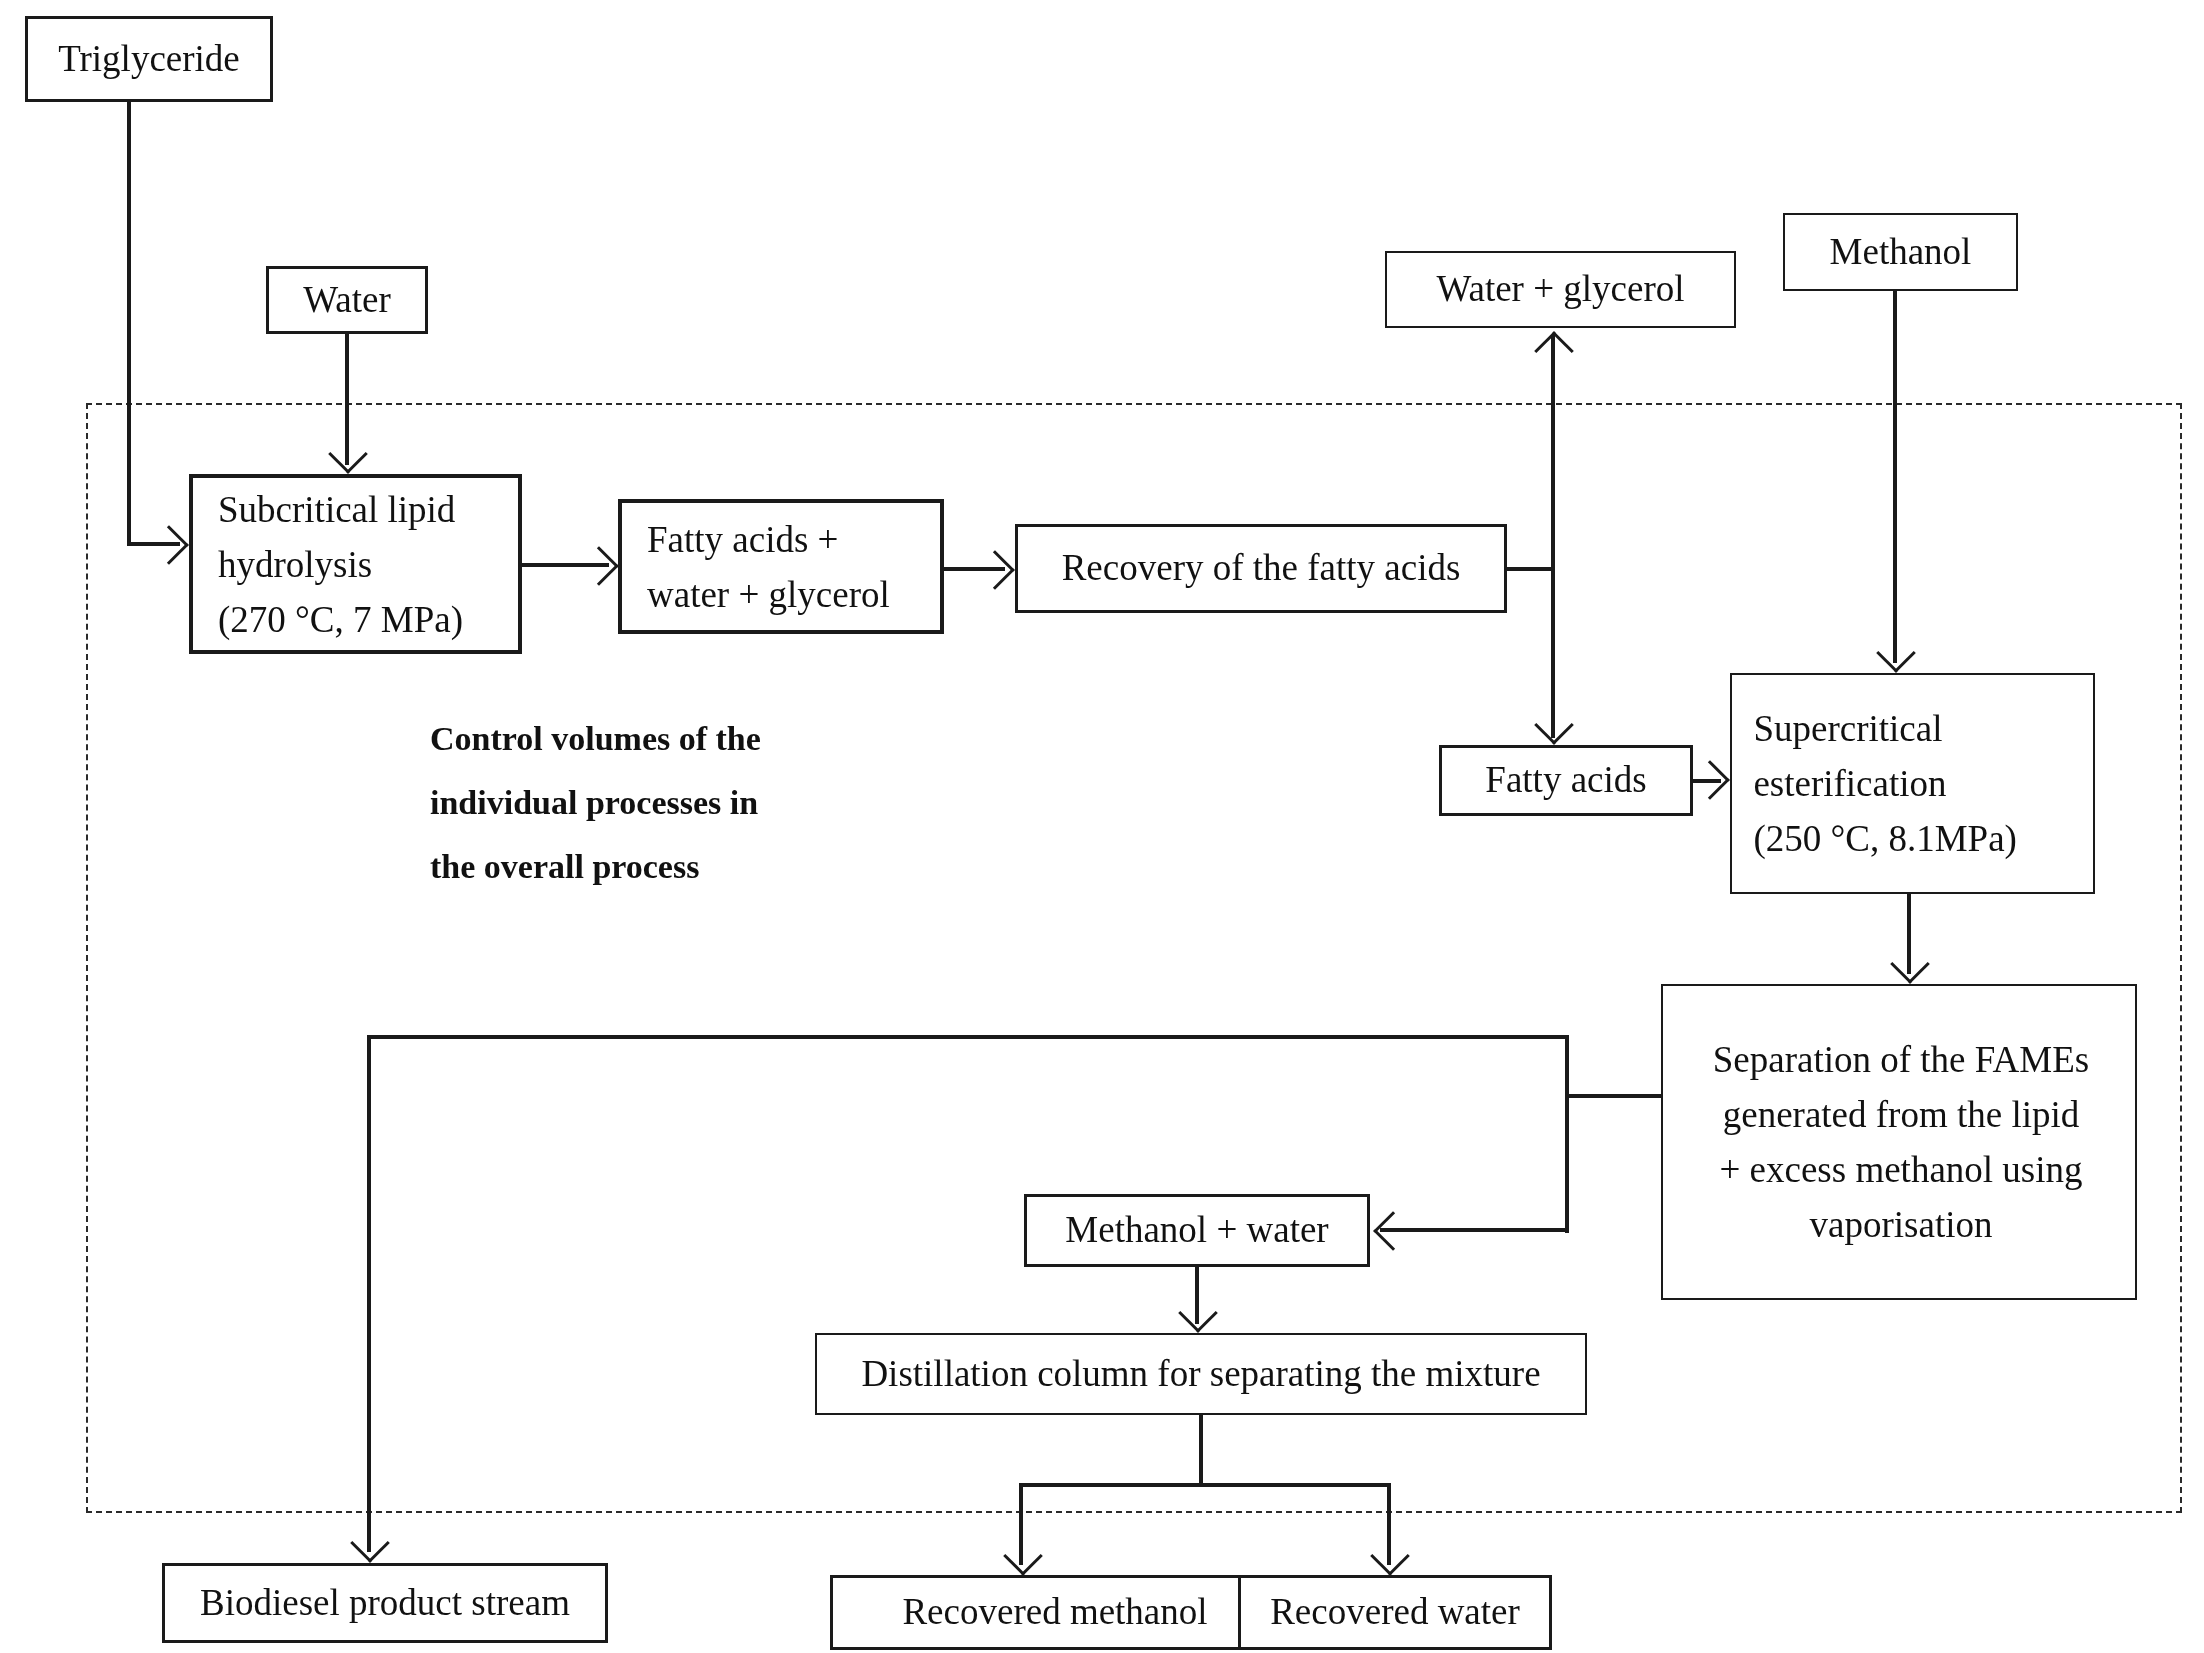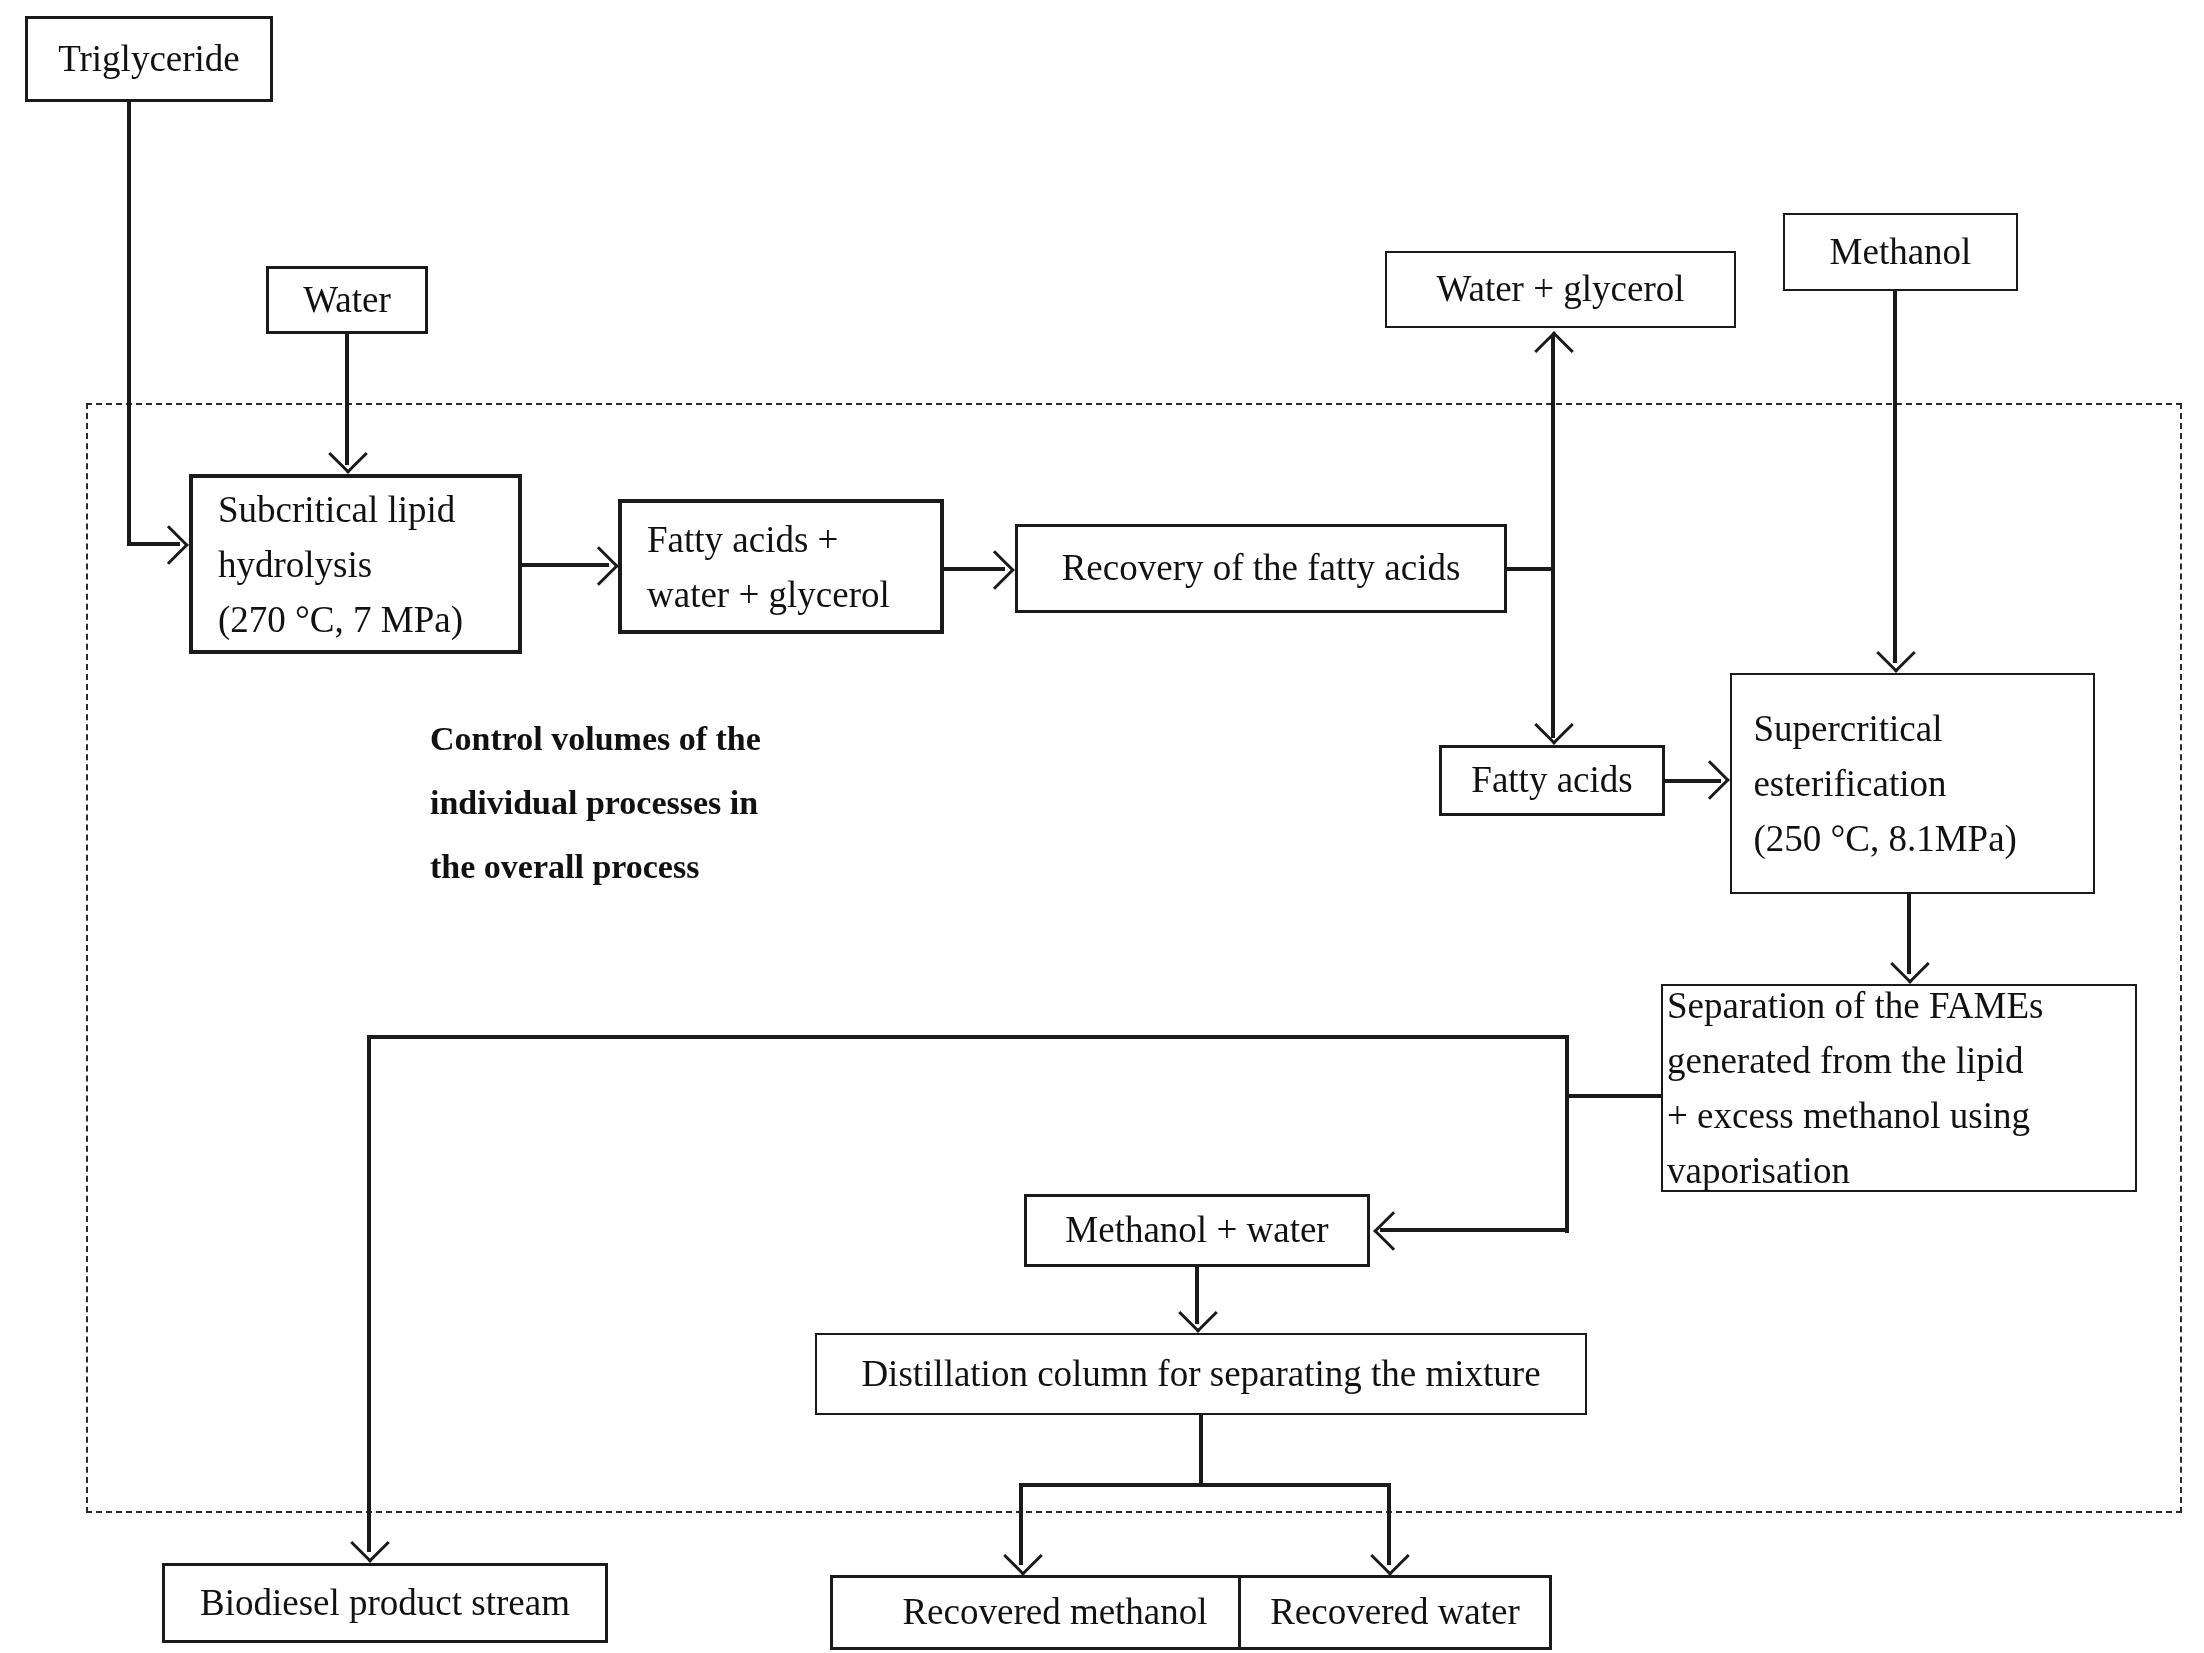--- a/index.html
+++ b/index.html
@@ -98,31 +98,31 @@
       <div>water + glycerol</div>
     </div>
   </div>
 
   <div class="node" style="left:1015px; top:524px; width:492px; height:89px;">Recovery of the fatty acids</div>
 
   <div class="node thin" style="left:1385px; top:251px; width:351px; height:77px;">Water + glycerol</div>
 
   <div class="node thin" style="left:1783px; top:213px; width:235px; height:78px;">Methanol</div>
 
-  <div class="node" style="left:1439px; top:745px; width:226px; height:71px;">Fatty acids</div>
+  <div class="node" style="left:1439px; top:745px; width:254px; height:71px;">Fatty acids</div>
 
   <div class="node thin leftalign" style="left:1730px; top:673px; width:365px; height:221px; padding-left:21.4px;">
     <div class="multiline">
       <div>Supercritical</div>
       <div>esterification</div>
       <div>(250 °C, 8.1MPa)</div>
     </div>
   </div>
 
-  <div class="node thin leftalign" style="left:1661px; top:984px; width:476px; height:208px; padding-left:4px;">
+  <div class="node thin leftalign" style="left:1661px; top:984px; width:476px; height:316px; padding-left:4px;text-align:center;">
     <div class="multiline">
       <div>Separation of the FAMEs</div>
       <div>generated from the lipid</div>
       <div>+ excess methanol using</div>
       <div>vaporisation</div>
     </div>
   </div>
 
   <div class="node" style="left:1024px; top:1194px; width:346px; height:73px;">Methanol + water</div>
 

